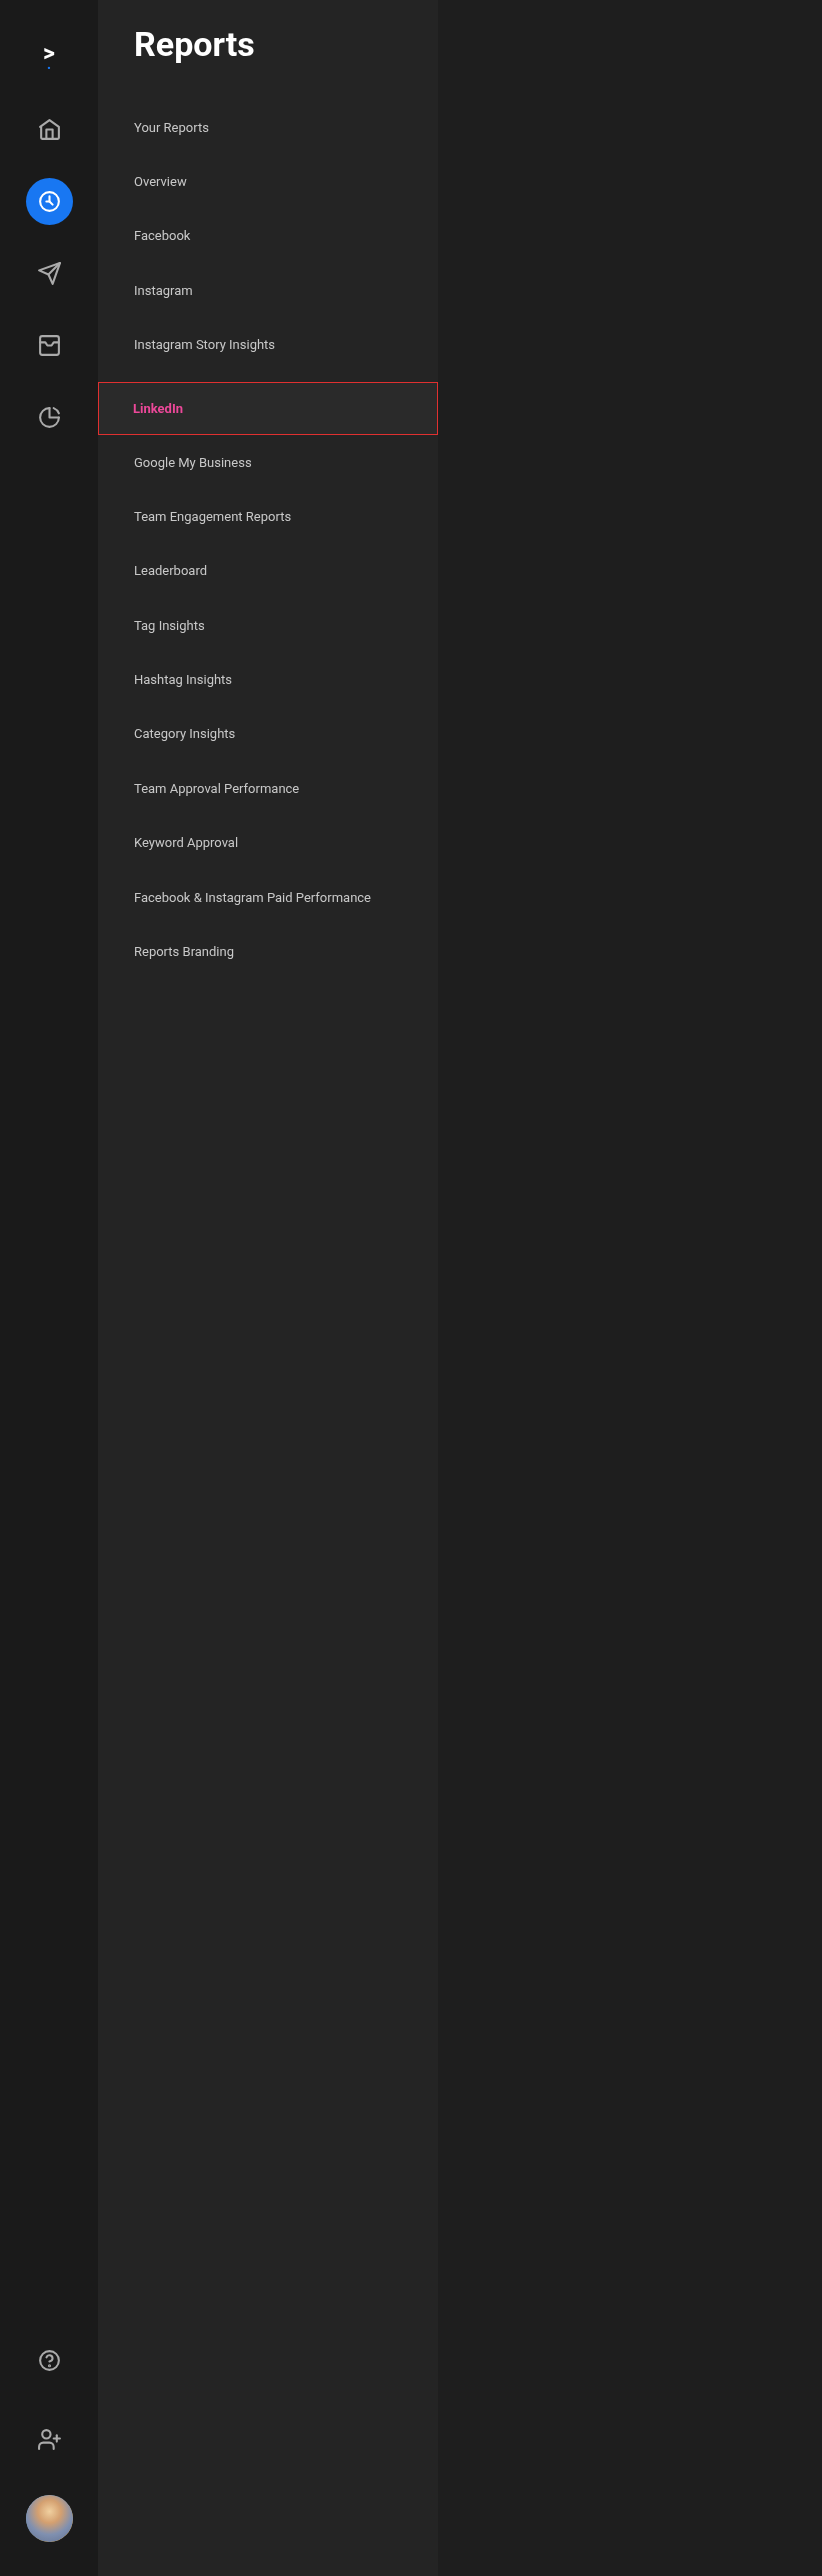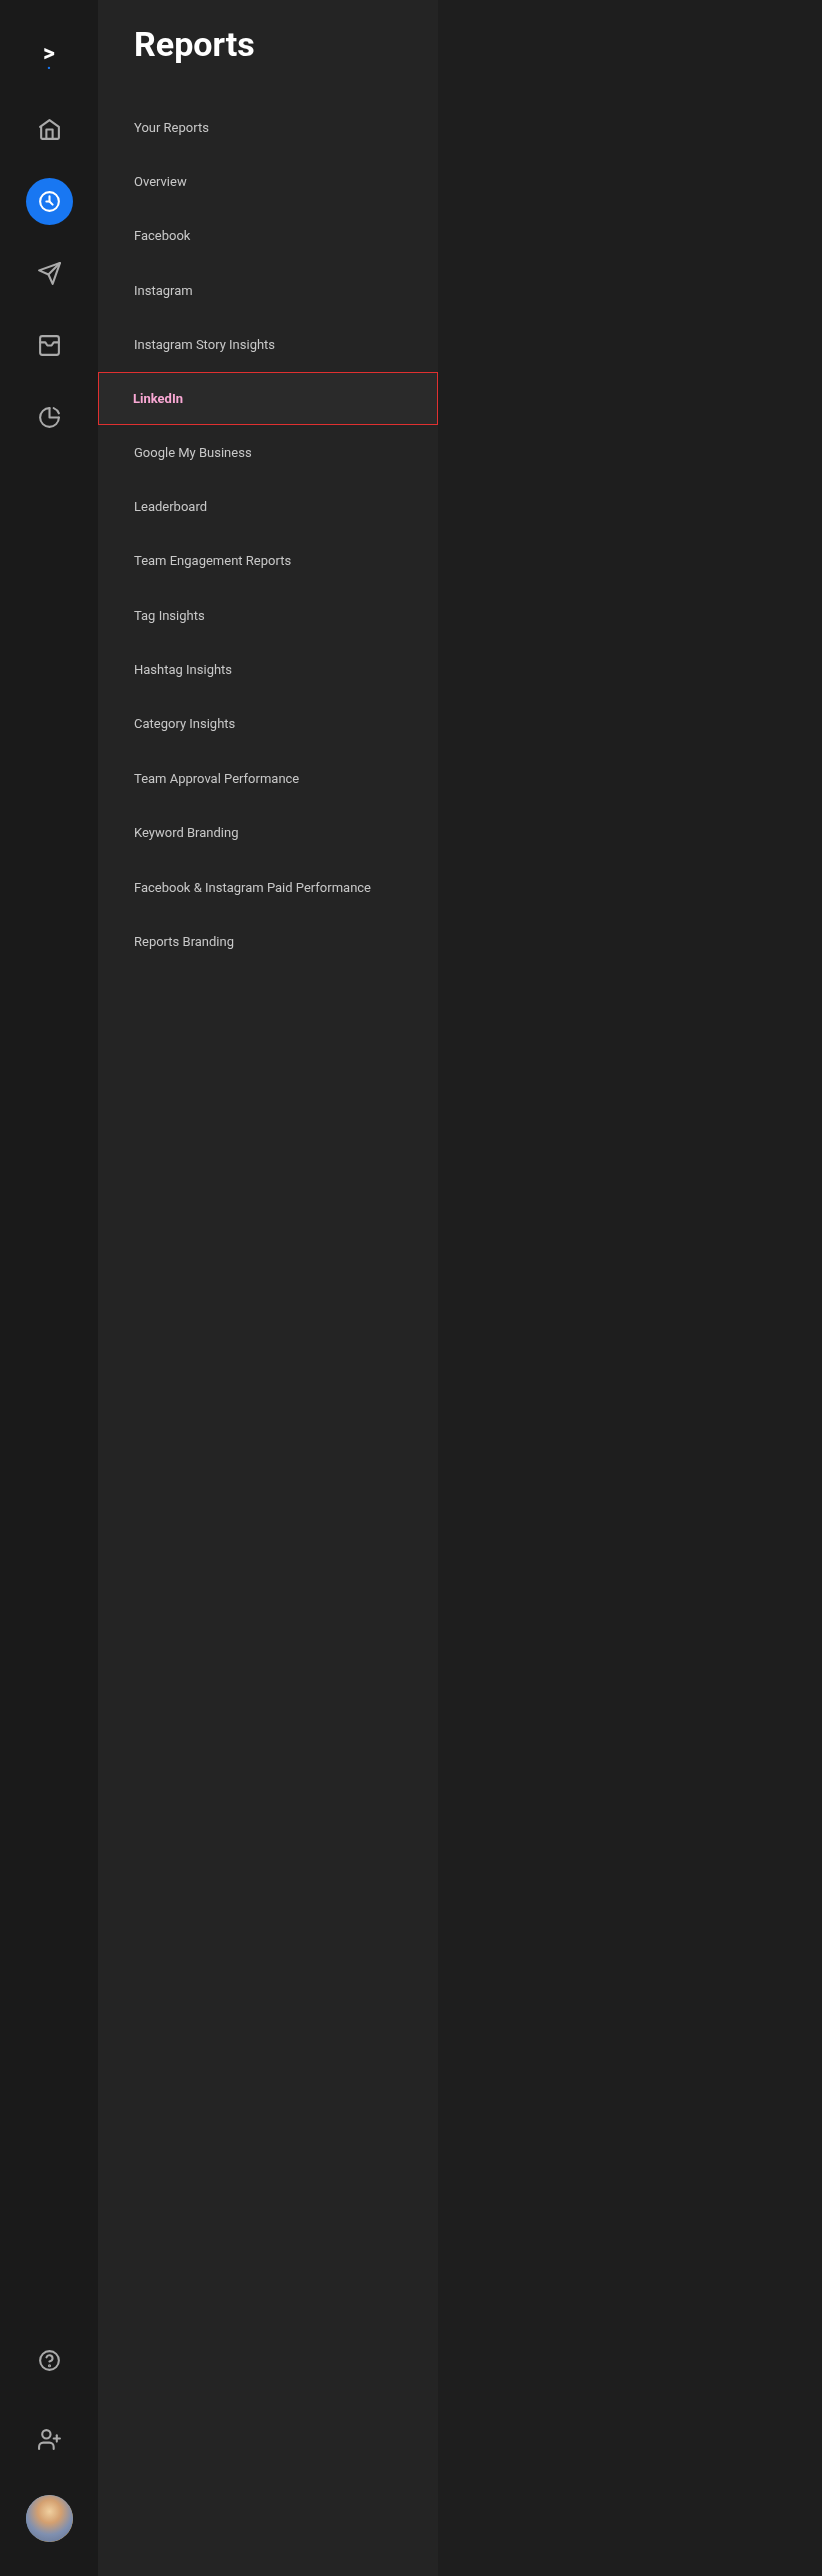--- a/index.html
+++ b/index.html
@@ -131,24 +131,25 @@
       text-decoration: none;
       background: transparent;
       border: none;
       text-align: left;
       font-family: inherit;
       transition: background 0.15s;
     }
 
     .nav-item.active {
       font-weight: 700;
-      color: #f9a8d4;
+      color: #ec4899;
       background-color: #2a2a2a;
       border: 1.8px solid #e03030;
       padding: 18px 34px;
+      margin-top: 10px;
     }
 
     
     .content-area {
       flex: 1;
       background-color: #1e1e1e;
     }
   </style>
 </head>
 <body>
@@ -244,25 +245,25 @@
 <nav class="nav-panel">
   <h1 class="nav-title">Reports</h1>
 
   <a class="nav-item">Your Reports</a>
   <a class="nav-item">Overview</a>
   <a class="nav-item">Facebook</a>
   <a class="nav-item">Instagram</a>
   <a class="nav-item">Instagram Story Insights</a>
   <a class="nav-item active">LinkedIn</a>
   <a class="nav-item">Google My Business</a>
+  <a class="nav-item">Team Engagement Reports</a>
   <a class="nav-item">Leaderboard</a>
-  <a class="nav-item">Team Engagement Reports</a>
   <a class="nav-item">Tag Insights</a>
   <a class="nav-item">Hashtag Insights</a>
   <a class="nav-item">Category Insights</a>
   <a class="nav-item">Team Approval Performance</a>
-  <a class="nav-item">Keyword Branding</a>
+  <a class="nav-item">Keyword Approval</a>
   <a class="nav-item">Facebook &amp; Instagram Paid Performance</a>
   <a class="nav-item">Reports Branding</a>
 </nav>
 
 <div class="content-area"></div>
 
 
 </body></html>

